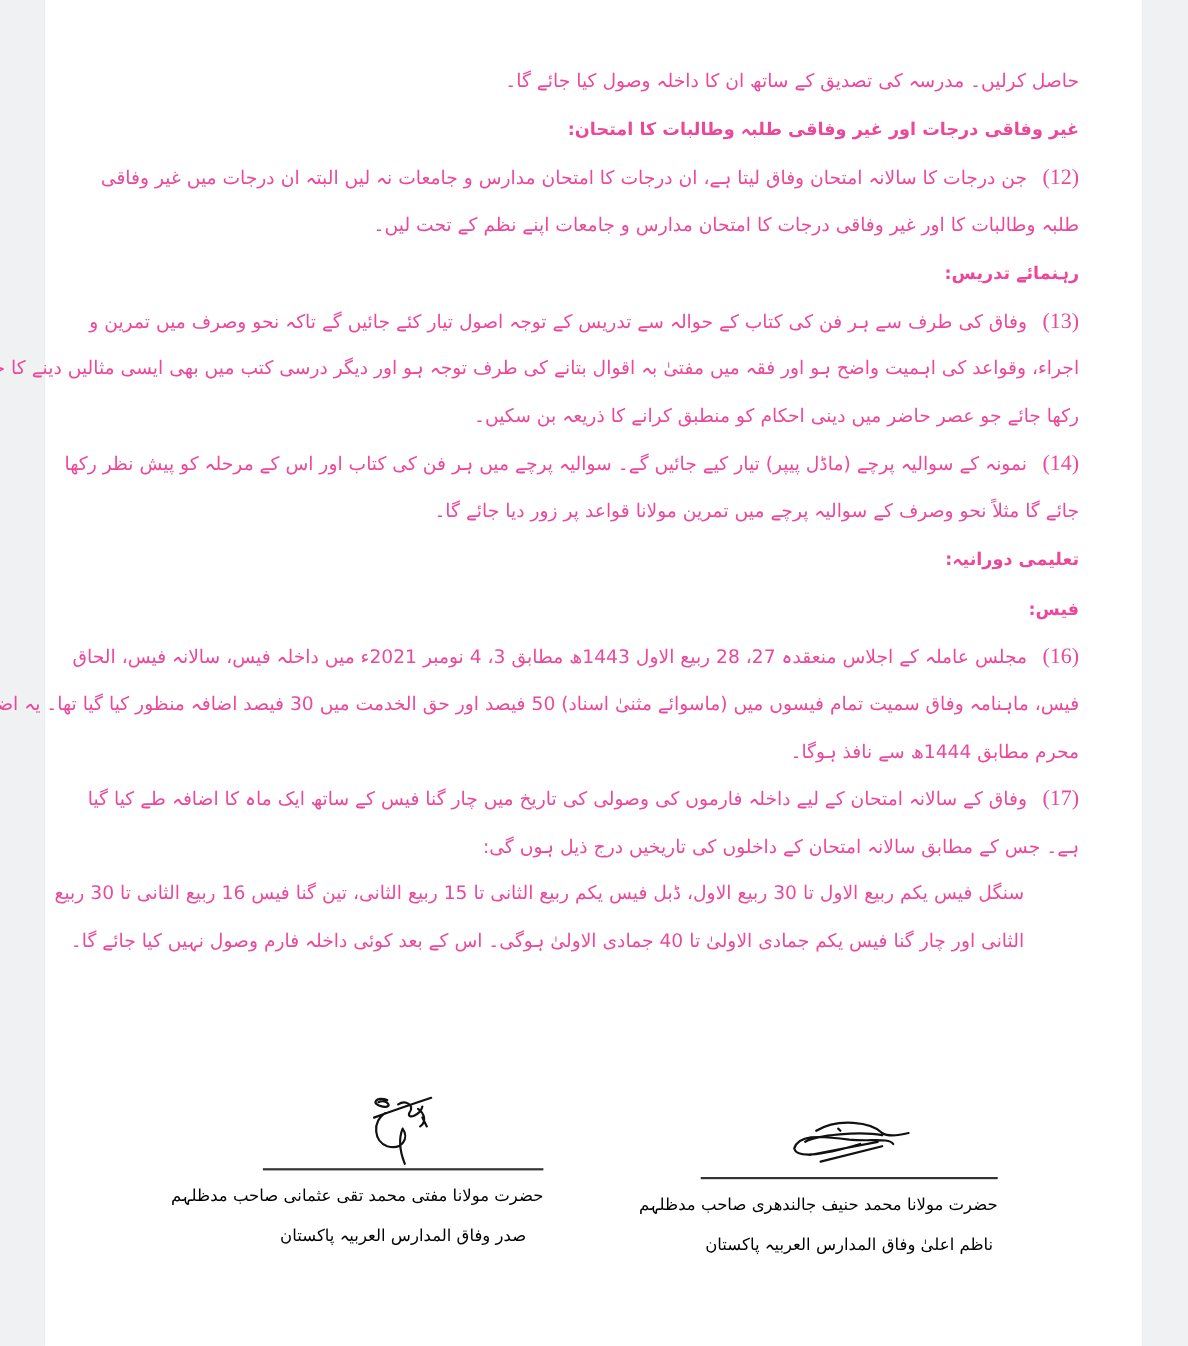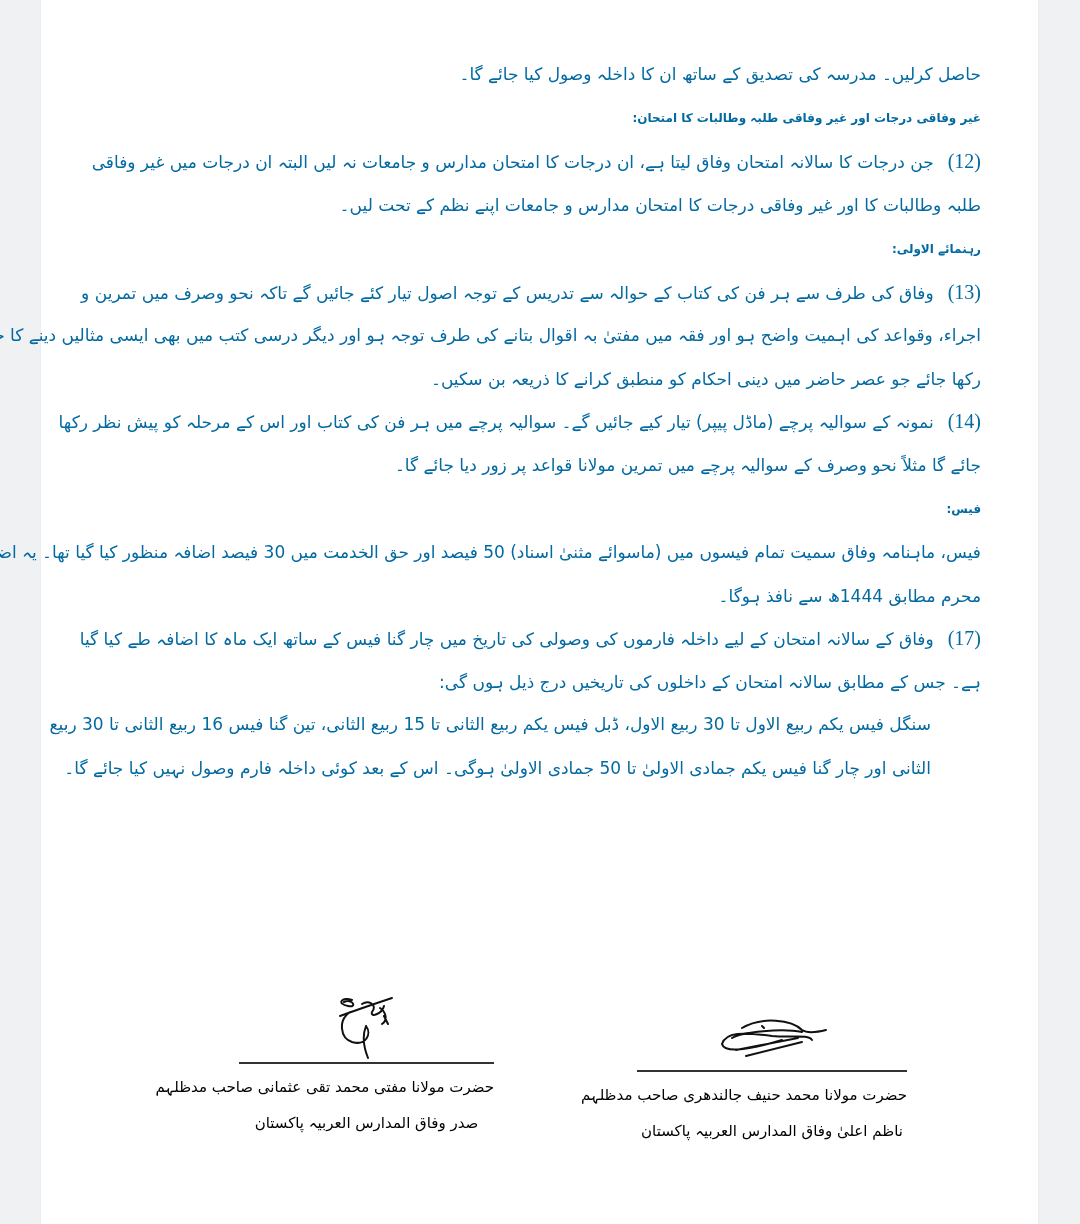--- a/index.html
+++ b/index.html
@@ -22,21 +22,21 @@
       height: 1224px;
       background: #ffffff;
       box-shadow: 0 0 2px rgba(0,0,0,0.06);
     }
     .doc {
       position: absolute;
       left: 110px;
       top: 52px;
       width: 830px;
       direction: rtl;
-      color: #0369a1;
+      color: #ec4899;
       font-family: "DejaVu Sans", sans-serif;
     }
     .line {
       font-size: 17px;
       line-height: 22px;
       margin: 0;
       white-space: nowrap;
       text-align: right;
     }
     .para {
@@ -48,21 +48,21 @@
       align-items: center;
     }
     .para .line.justify {
       text-align: justify;
       text-align-last: justify;
       display: block;
       padding-top: 10px;
       height: 33px;
     }
     .heading {
-      font-size: 12px;
+      font-size: 16px;
       font-weight: bold;
       height: 45px;
       display: flex;
       align-items: center;
       margin: 0;
     }
     .num {
       display: inline-block;
       direction: ltr;
       margin-left: 14px;
@@ -126,54 +126,56 @@
 
     <div class="section">
       <h3 class="heading">غیر وفاقی درجات اور غیر وفاقی طلبہ وطالبات کا امتحان:</h3>
       <div class="para">
         <p class="line justify"><span class="num">(12)</span><span>جن درجات کا سالانہ امتحان وفاق لیتا ہے، ان درجات کا امتحان مدارس و جامعات نہ لیں البتہ ان درجات میں غیر وفاقی</span></p>
         <p class="line">طلبہ وطالبات کا اور غیر وفاقی درجات کا امتحان مدارس و جامعات اپنے نظم کے تحت لیں۔</p>
       </div>
     </div>
 
     <div class="section">
-      <h3 class="heading">رہنمائے الاولی:</h3>
+      <h3 class="heading">رہنمائے تدریس:</h3>
       <div class="para">
         <p class="line justify"><span class="num">(13)</span><span>وفاق کی طرف سے ہر فن کی کتاب کے حوالہ سے تدریس کے توجہ اصول تیار کئے جائیں گے تاکہ نحو وصرف میں تمرین و</span></p>
         <p class="line justify">اجراء، وقواعد کی اہمیت واضح ہو اور فقہ میں مفتیٰ بہ اقوال بتانے کی طرف توجہ ہو اور دیگر درسی کتب میں بھی ایسی مثالیں دینے کا خیال</p>
         <p class="line">رکھا جائے جو عصر حاضر میں دینی احکام کو منطبق کرانے کا ذریعہ بن سکیں۔</p>
       </div>
     </div>
 
     <div class="section">
       <div class="para">
         <p class="line justify"><span class="num">(14)</span><span>نمونہ کے سوالیہ پرچے (ماڈل پیپر) تیار کیے جائیں گے۔ سوالیہ پرچے میں ہر فن کی کتاب اور اس کے مرحلہ کو پیش نظر رکھا</span></p>
         <p class="line">جائے گا مثلاً نحو وصرف کے سوالیہ پرچے میں تمرین مولانا قواعد پر زور دیا جائے گا۔</p>
       </div>
     </div>
 
     <div class="section">
+      <h3 class="heading">تعلیمی دورانیہ:</h3>
     </div>
 
     <div class="section">
       <h3 class="heading">فیس:</h3>
       <div class="para">
+        <p class="line justify"><span class="num">(16)</span><span>مجلس عاملہ کے اجلاس منعقدہ 27، 28 ربیع الاول 1443ھ مطابق 3، 4 نومبر 2021ء میں داخلہ فیس، سالانہ فیس، الحاق</span></p>
         <p class="line justify">فیس، ماہنامہ وفاق سمیت تمام فیسوں میں (ماسوائے مثنیٰ اسناد) 50 فیصد اور حق الخدمت میں 30 فیصد اضافہ منظور کیا گیا تھا۔ یہ اضافہ یکم</p>
         <p class="line">محرم مطابق 1444ھ سے نافذ ہوگا۔</p>
       </div>
     </div>
 
     <div class="section">
       <div class="para">
         <p class="line justify"><span class="num">(17)</span><span>وفاق کے سالانہ امتحان کے لیے داخلہ فارموں کی وصولی کی تاریخ میں چار گنا فیس کے ساتھ ایک ماہ کا اضافہ طے کیا گیا</span></p>
         <p class="line">ہے۔ جس کے مطابق سالانہ امتحان کے داخلوں کی تاریخیں درج ذیل ہوں گی:</p>
       </div>
       <div class="para indent">
         <p class="line justify">سنگل فیس یکم ربیع الاول تا 30 ربیع الاول، ڈبل فیس یکم ربیع الثانی تا 15 ربیع الثانی، تین گنا فیس 16 ربیع الثانی تا 30 ربیع</p>
-        <p class="line">الثانی اور چار گنا فیس یکم جمادی الاولیٰ تا 50 جمادی الاولیٰ ہوگی۔ اس کے بعد کوئی داخلہ فارم وصول نہیں کیا جائے گا۔</p>
+        <p class="line">الثانی اور چار گنا فیس یکم جمادی الاولیٰ تا 40 جمادی الاولیٰ ہوگی۔ اس کے بعد کوئی داخلہ فارم وصول نہیں کیا جائے گا۔</p>
       </div>
     </div>
 
   </div>
 
   <div class="sig-block sig-right">
     <svg class="signature" width="120" height="50" viewBox="0 0 120 50">
       <path d="M30 18 C50 6, 80 10, 90 20 C96 24, 106 22, 114 20 M20 28 C30 22, 70 18, 90 22 M10 34 C14 22, 30 22, 60 26 C80 28, 96 24, 100 30 M10 34 C12 42, 30 42, 70 30 M24 40 L86 28 M34 46 L90 32 M50 16 L52 18" fill="none" stroke="#111" stroke-width="2" stroke-linecap="round"></path>
     </svg>
     <hr class="sig-rule" style="margin-top:10px;">

